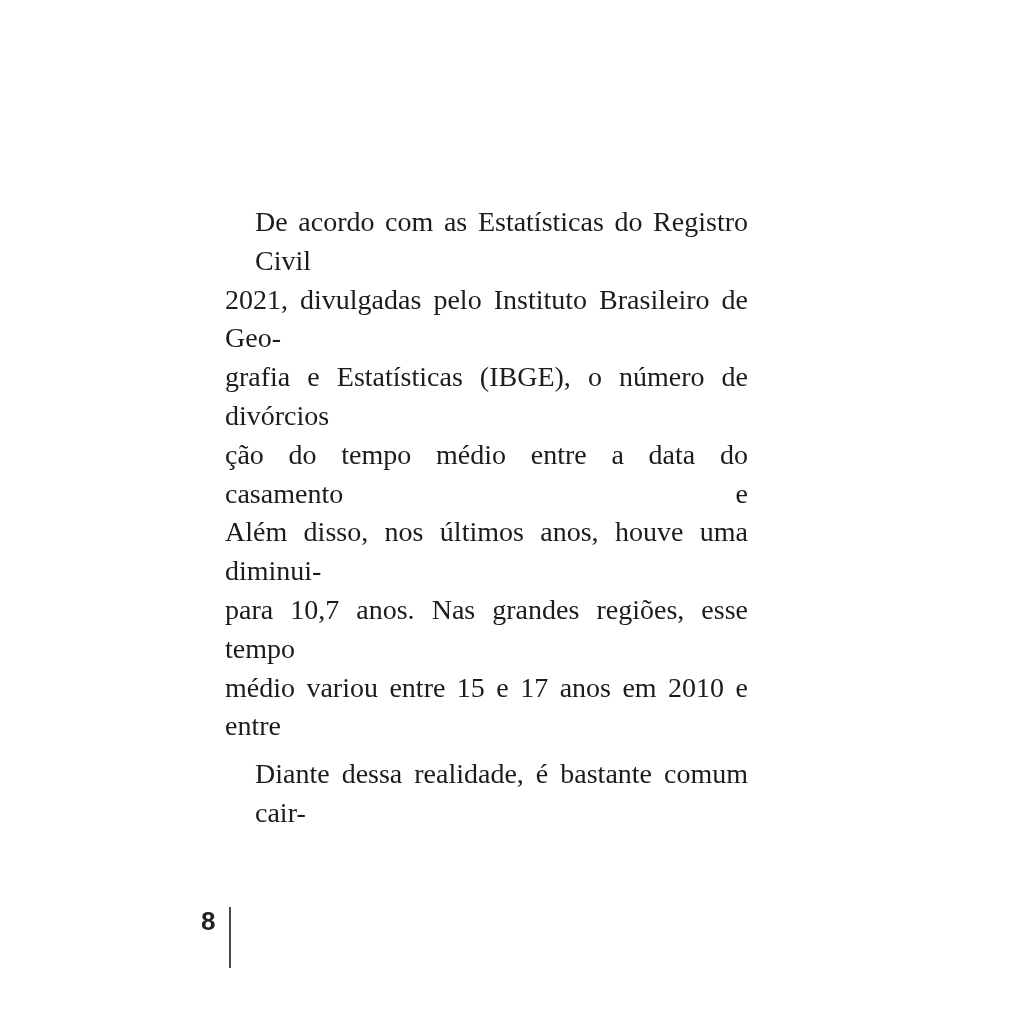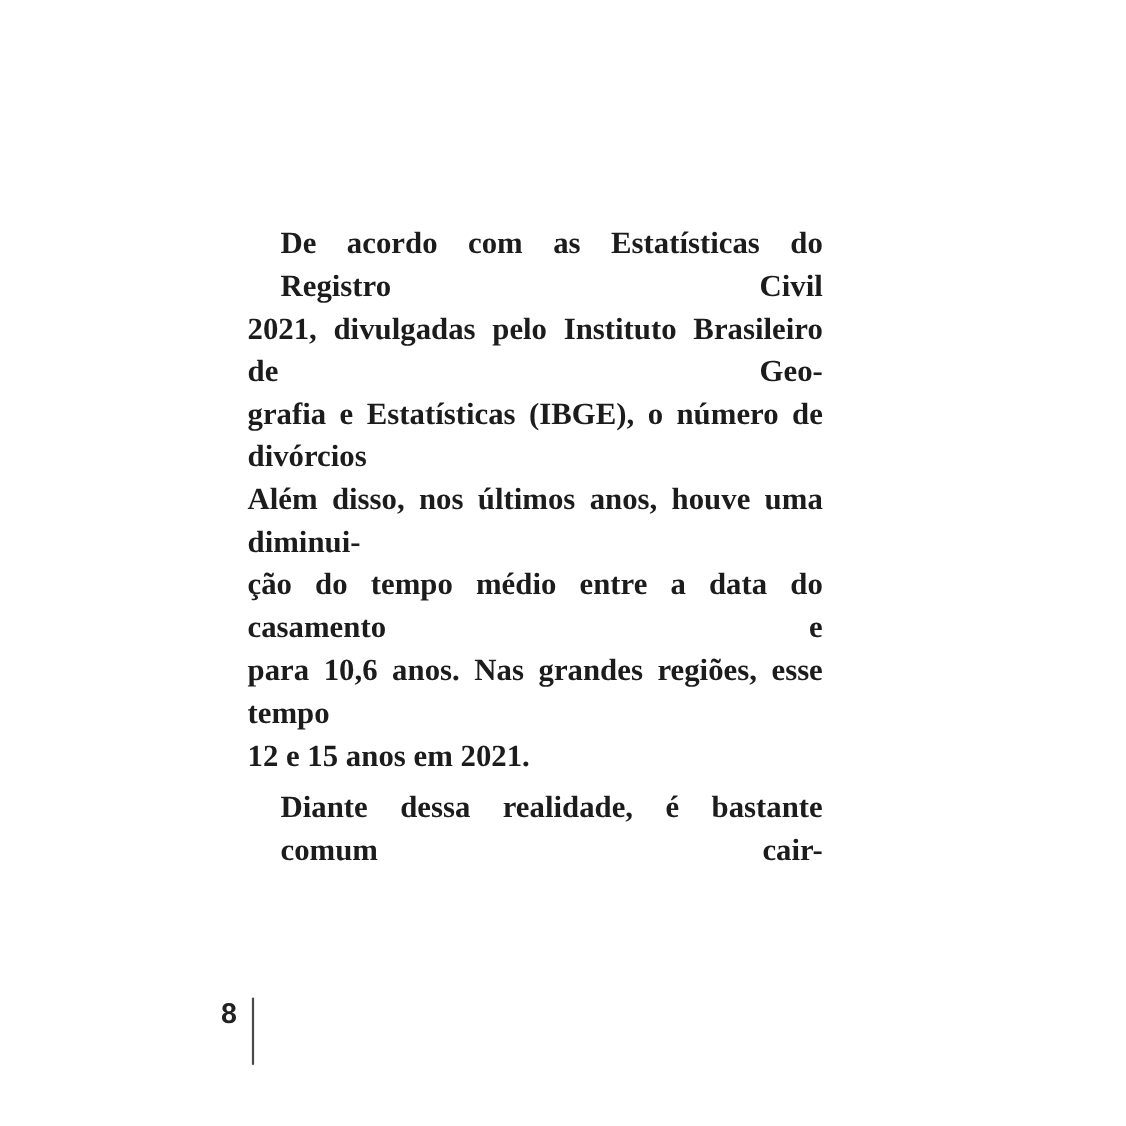--- a/index.html
+++ b/index.html
@@ -18,21 +18,20 @@
   }
   .text-block {
     position: absolute;
     left: 225px;
     top: 203px;
     width: 523px;
   }
   .para {
     margin: 0;
     padding: 0;
-    font-weight: bold;
   }
   .para + .para {
     margin-top: 9px;
   }
   .line {
     font-size: 28px;
     line-height: 38.8px;
     white-space: nowrap;
     color: #1c1c1c;
   }
@@ -67,24 +66,24 @@
 <body>
 
 <div class="page">
 
   <div class="text-block">
 
     <div class="para">
       <div class="line justify indent">De acordo com as Estatísticas do Registro Civil</div>
       <div class="line justify">2021, divulgadas pelo Instituto Brasileiro de Geo-</div>
       <div class="line justify">grafia e Estatísticas (IBGE), o número de divórcios</div>
+      <div class="line justify">ção do tempo médio entre a data do casamento e</div>
       <div class="line justify">Além disso, nos últimos anos, houve uma diminui-</div>
-      <div class="line justify">ção do tempo médio entre a data do casamento e</div>
-      <div class="line justify">para 10,6 anos. Nas grandes regiões, esse tempo</div>
-      <div class="line">12 e 15 anos em 2021.</div>
+      <div class="line justify">para 10,7 anos. Nas grandes regiões, esse tempo</div>
+      <div class="line justify">médio variou entre 15 e 17 anos em 2010 e entre</div>
     </div>
 
     <div class="para">
       <div class="line justify indent">Diante dessa realidade, é bastante comum cair-</div>
 
     </div>
 
   </div>
 
   <div class="footer-pagenum">8</div>

